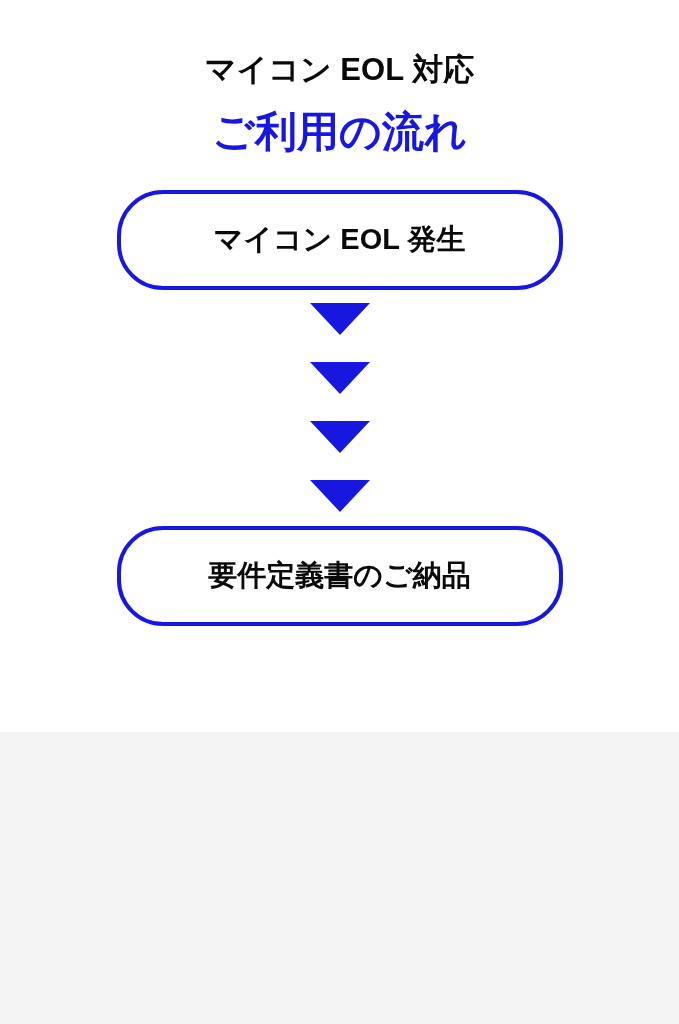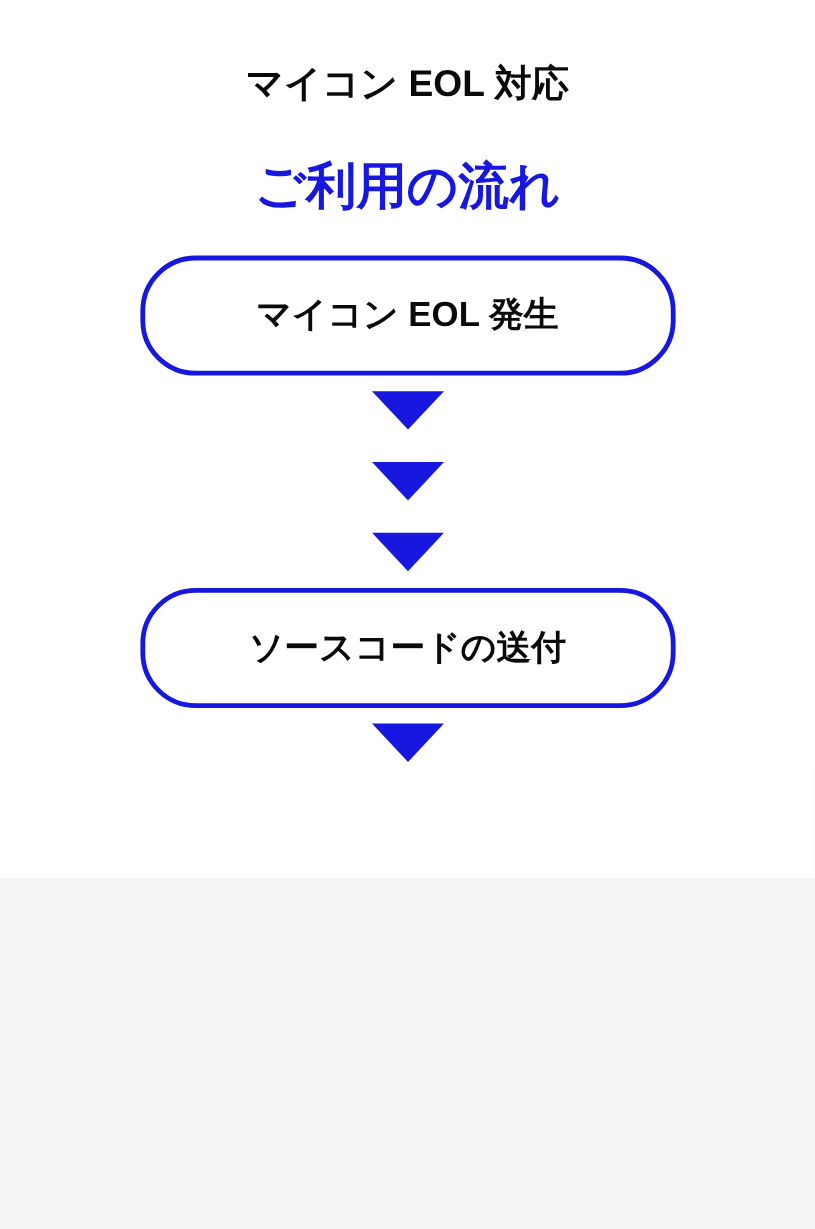--- a/index.html
+++ b/index.html
@@ -22,21 +22,21 @@
   }
   .page-title{
     text-align:center;
     color:var(--text);
     font-size:31px;
     font-weight:700;
     line-height:1.05;
   }
   .page-title .line{display:block;}
   .section-heading{
-    margin-top:47px;
+    margin-top:24px;
     text-align:center;
     color:var(--accent);
     font-size:42px;
     font-weight:700;
     line-height:1.0;
   }
   .flow{
     margin-top:37px;
     display:flex;flex-direction:column;align-items:center;text-align:right;
   }
@@ -79,22 +79,22 @@
     </div>
 
     <div class="arrow"></div>
 
 
     <div class="arrow"></div>
 
 
     <div class="arrow"></div>
 
-    <div class="step">
-      <span class="label">ソースコードの送付</span>
-    </div>
 
     <div class="arrow"></div>
 
+    <div class="step">
+      <span class="label">要件定義書のご納品</span>
+    </div>
 
   </div>
 
 </div>
 
 </body></html>

